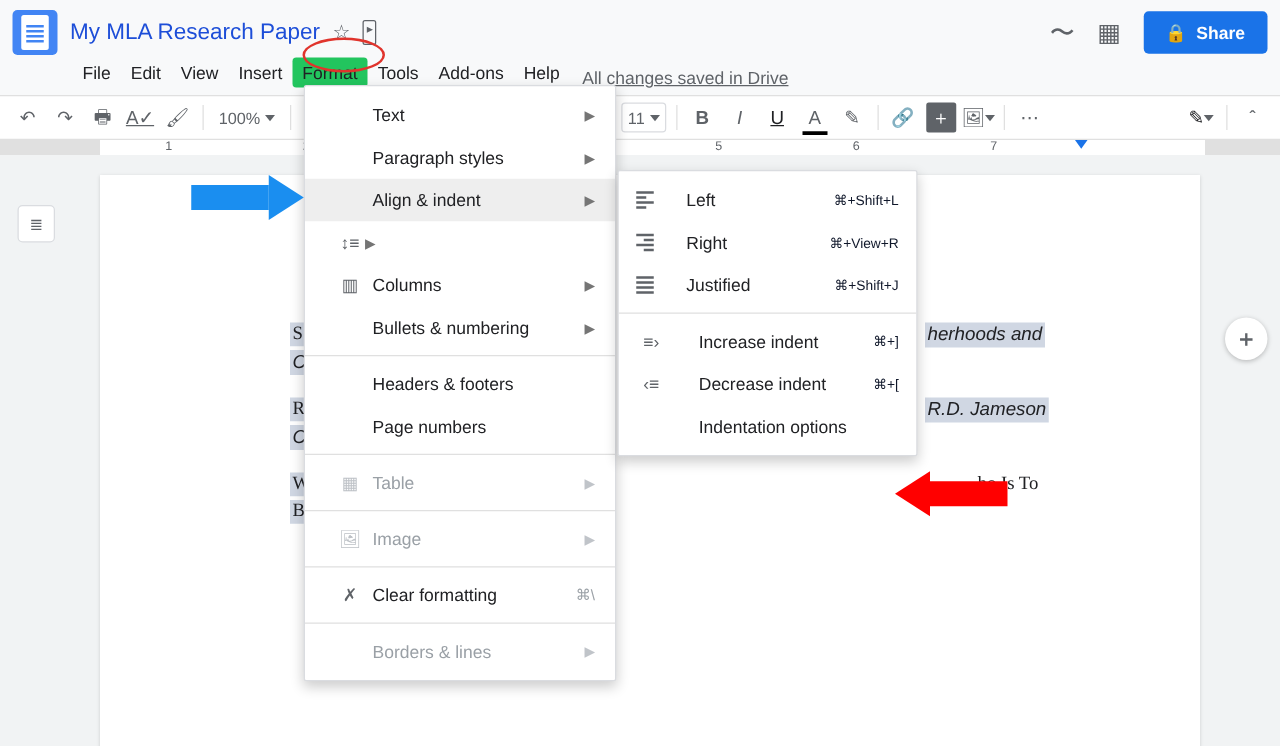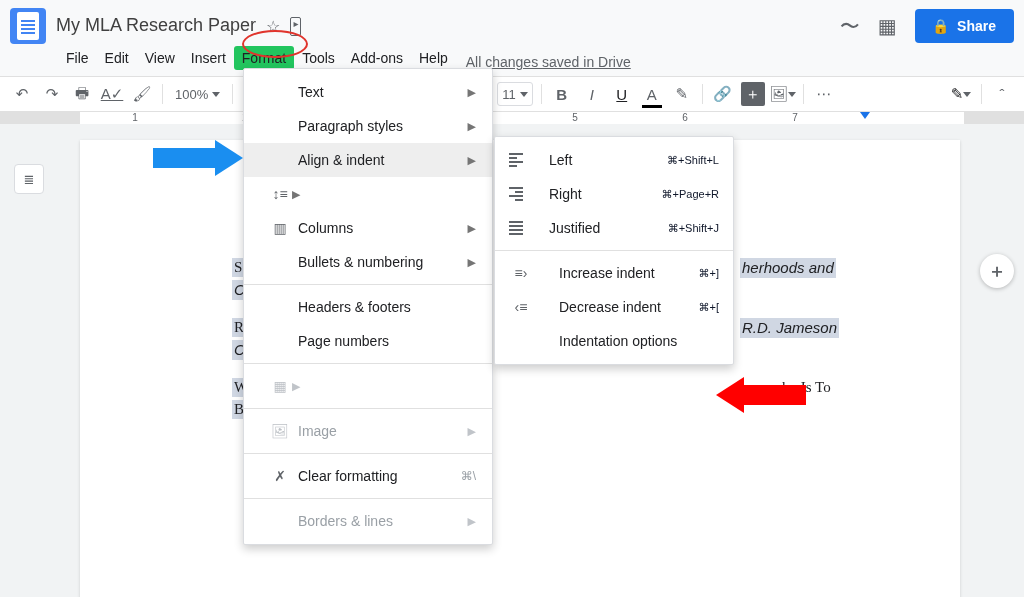--- a/index.html
+++ b/index.html
@@ -3,21 +3,21 @@
 <meta charset="utf-8">
 <style>
   * { box-sizing: border-box; margin: 0; padding: 0; font-family: Arial, Helvetica, sans-serif; }
   body { width: 1024px; height: 597px; overflow: hidden; background: #f8f9fa; color: #202124; font-size: 13px; position: relative; }
 
   
   .title-row { display: flex; align-items: center; padding: 8px 10px 0 10px; }
   .docs-logo { width: 36px; height: 36px; background: #4285f4; border-radius: 4px; display:flex; align-items:center; justify-content:center; margin-right: 10px; }
   .docs-logo .sheet { width: 22px; height: 28px; background:#fff; border-radius:2px; position:relative; }
   .docs-logo .sheet::before { content:""; position:absolute; left:4px; top:8px; width:14px; height:2px; background:#4285f4; box-shadow: 0 4px #4285f4, 0 8px #4285f4, 0 12px #4285f4; }
-  .title-text { font-size: 18px; color: #404040; line-height: 1.1; }
+  .title-text { font-size: 18px; color: #1d4ed8; line-height: 1.1; }
   .title-icons { margin-left: 10px; color: #5f6368; display:flex; gap:10px; font-size:16px; }
   .right-header { margin-left:auto; display:flex; align-items:center; gap:18px; }
   .right-header .ico { color:#5f6368; font-size:20px; }
   .share-btn { background:#1a73e8; color:#fff; font-weight:600; font-size:14px; padding:9px 18px; border-radius:4px; display:flex; align-items:center; gap:7px; }
 
   
   .menu-row { display:flex; align-items:flex-end; padding: 2px 10px 6px 58px; font-size:14px; color:#202124; }
   .menu-row .mi { padding: 4px 8px; border-radius:3px; cursor:pointer; }
   .menu-row .mi.active { background:#22c55e; }
   .saved { margin-left:10px; color:#5f6368; text-decoration: underline; cursor:pointer; }
@@ -230,20 +230,21 @@
       <span class="ric"></span>
       <span class="lbl">Headers &amp; footers</span>
     </div>
   <div class="row">
       <span class="ric"></span>
       <span class="lbl">Page numbers</span>
     </div>
   <div class="divider"></div>
   <div class="row dis">
       <span class="ric">▦</span>
+      <span class="lbl">Table</span>
       <span class="arw" style="color:#c0c4c9;">▶</span>
     </div>
   <div class="divider"></div>
   <div class="row dis">
       <span class="ric">🖼</span>
       <span class="lbl">Image</span>
       <span class="arw" style="color:#c0c4c9;">▶</span>
     </div>
   <div class="divider"></div>
   <div class="row">
@@ -271,21 +272,21 @@
       <span class="sc">⌘+Shift+L</span>
   </div>
   <div class="row">
     <span class="align-ico right">
         <span></span>
         <span></span>
         <span></span>
         <span></span>
       </span>
     <span class="lbl">Right</span>
-      <span class="sc">⌘+Page+R</span>
+      <span class="sc">⌘+View+R</span>
   </div>
   <div class="row">
     <span class="align-ico">
         <span></span>
         <span></span>
         <span></span>
         <span></span>
       </span>
     <span class="lbl">Justified</span>
       <span class="sc">⌘+Shift+J</span>

